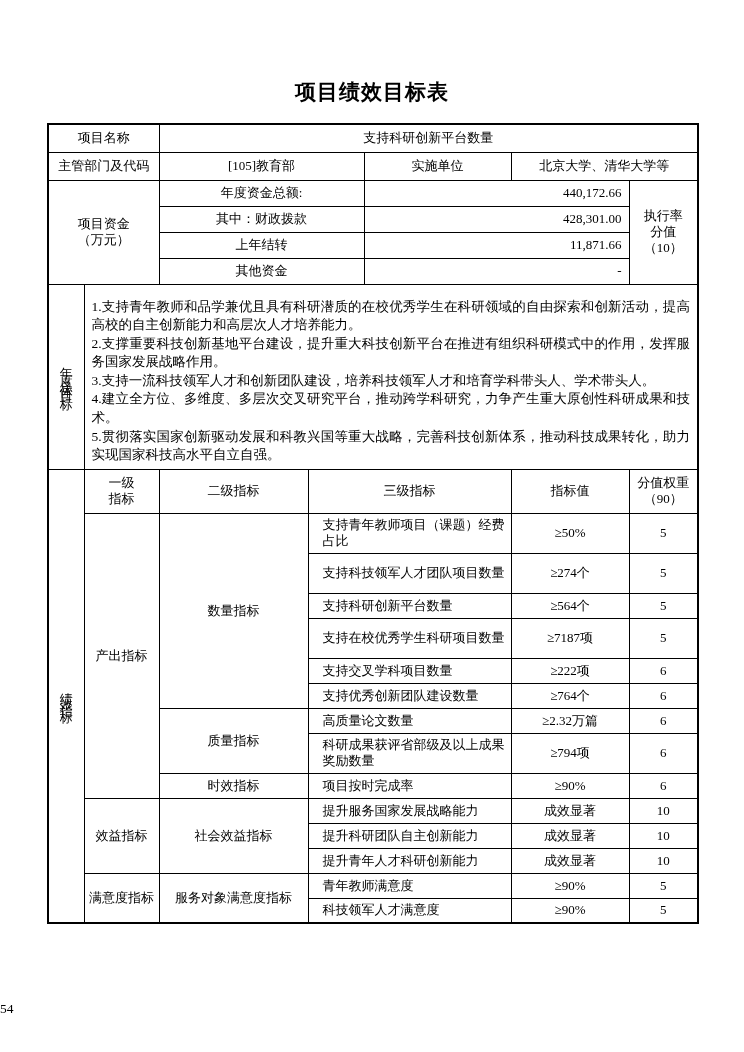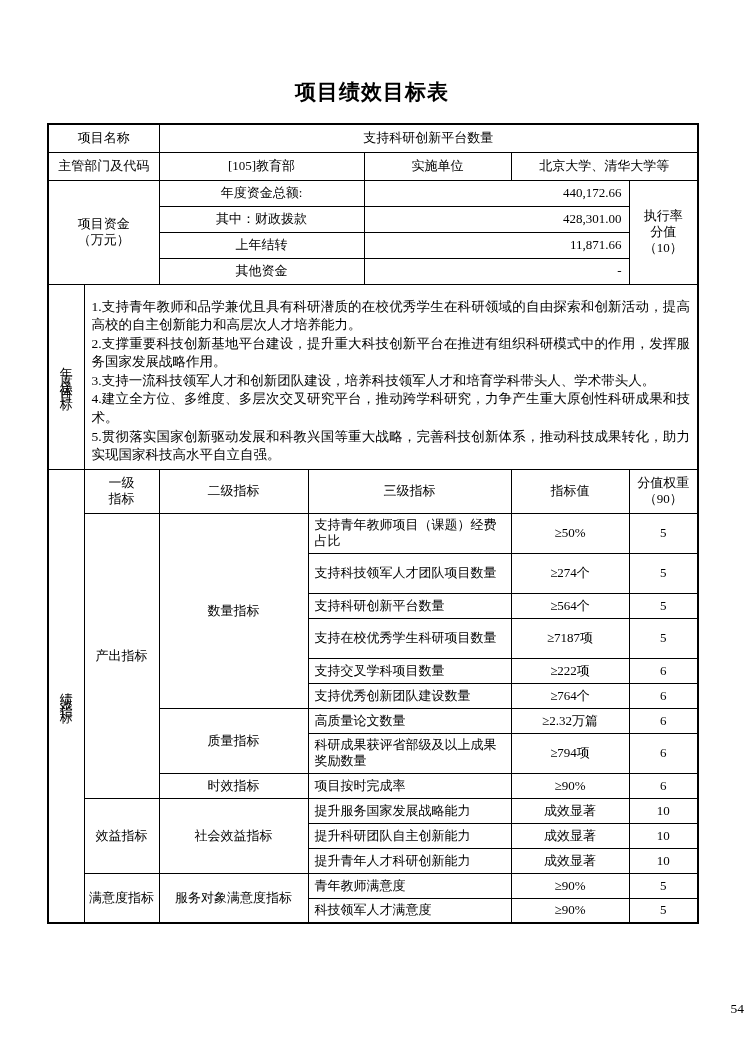--- a/index.html
+++ b/index.html
@@ -35,41 +35,41 @@
     overflow: hidden;
     word-break: break-all;
   }
   tr.h28 { height: 28px; margin-left: 20px; }
   tr.h26 { height: 26px; }
   tr.h44 { height: 44px; }
   tr.h40 { height: 40px; }
   tr.h25 { height: 25px; }
   tr.goal-row { height: 182px; }
   .c { text-align: center; }
-  .l { text-align: left; padding-left: 6px; }
+  .l { text-align: left; padding-left: 14px; }
   .r { text-align: right; padding-right: 7px; }
   .pre { white-space: pre-line; }
   .vcell { text-align: center; vertical-align: middle; }
   .vtext {
     display: inline-block;
     writing-mode: vertical-lr;
     text-orientation: upright;
     letter-spacing: 6px;
     line-height: 1;
   }
   td.goal-cell {
     vertical-align: top;
     padding: 13px 7px 4px 7px;
     font-size: 13.5px;
     line-height: 18.6px;
     text-align: justify;
   }
   .pagenum {
     position: absolute; top: 1001px; left: 0; width: 100%;
-    text-align: right; font-size: 13.5px;
+    text-align: left; font-size: 13.5px;
   }
 </style>
 </head>
 <body>
 
 <div class="page">
 
   <div class="doc-title">项目绩效目标表</div>
 
   <table class="main">

